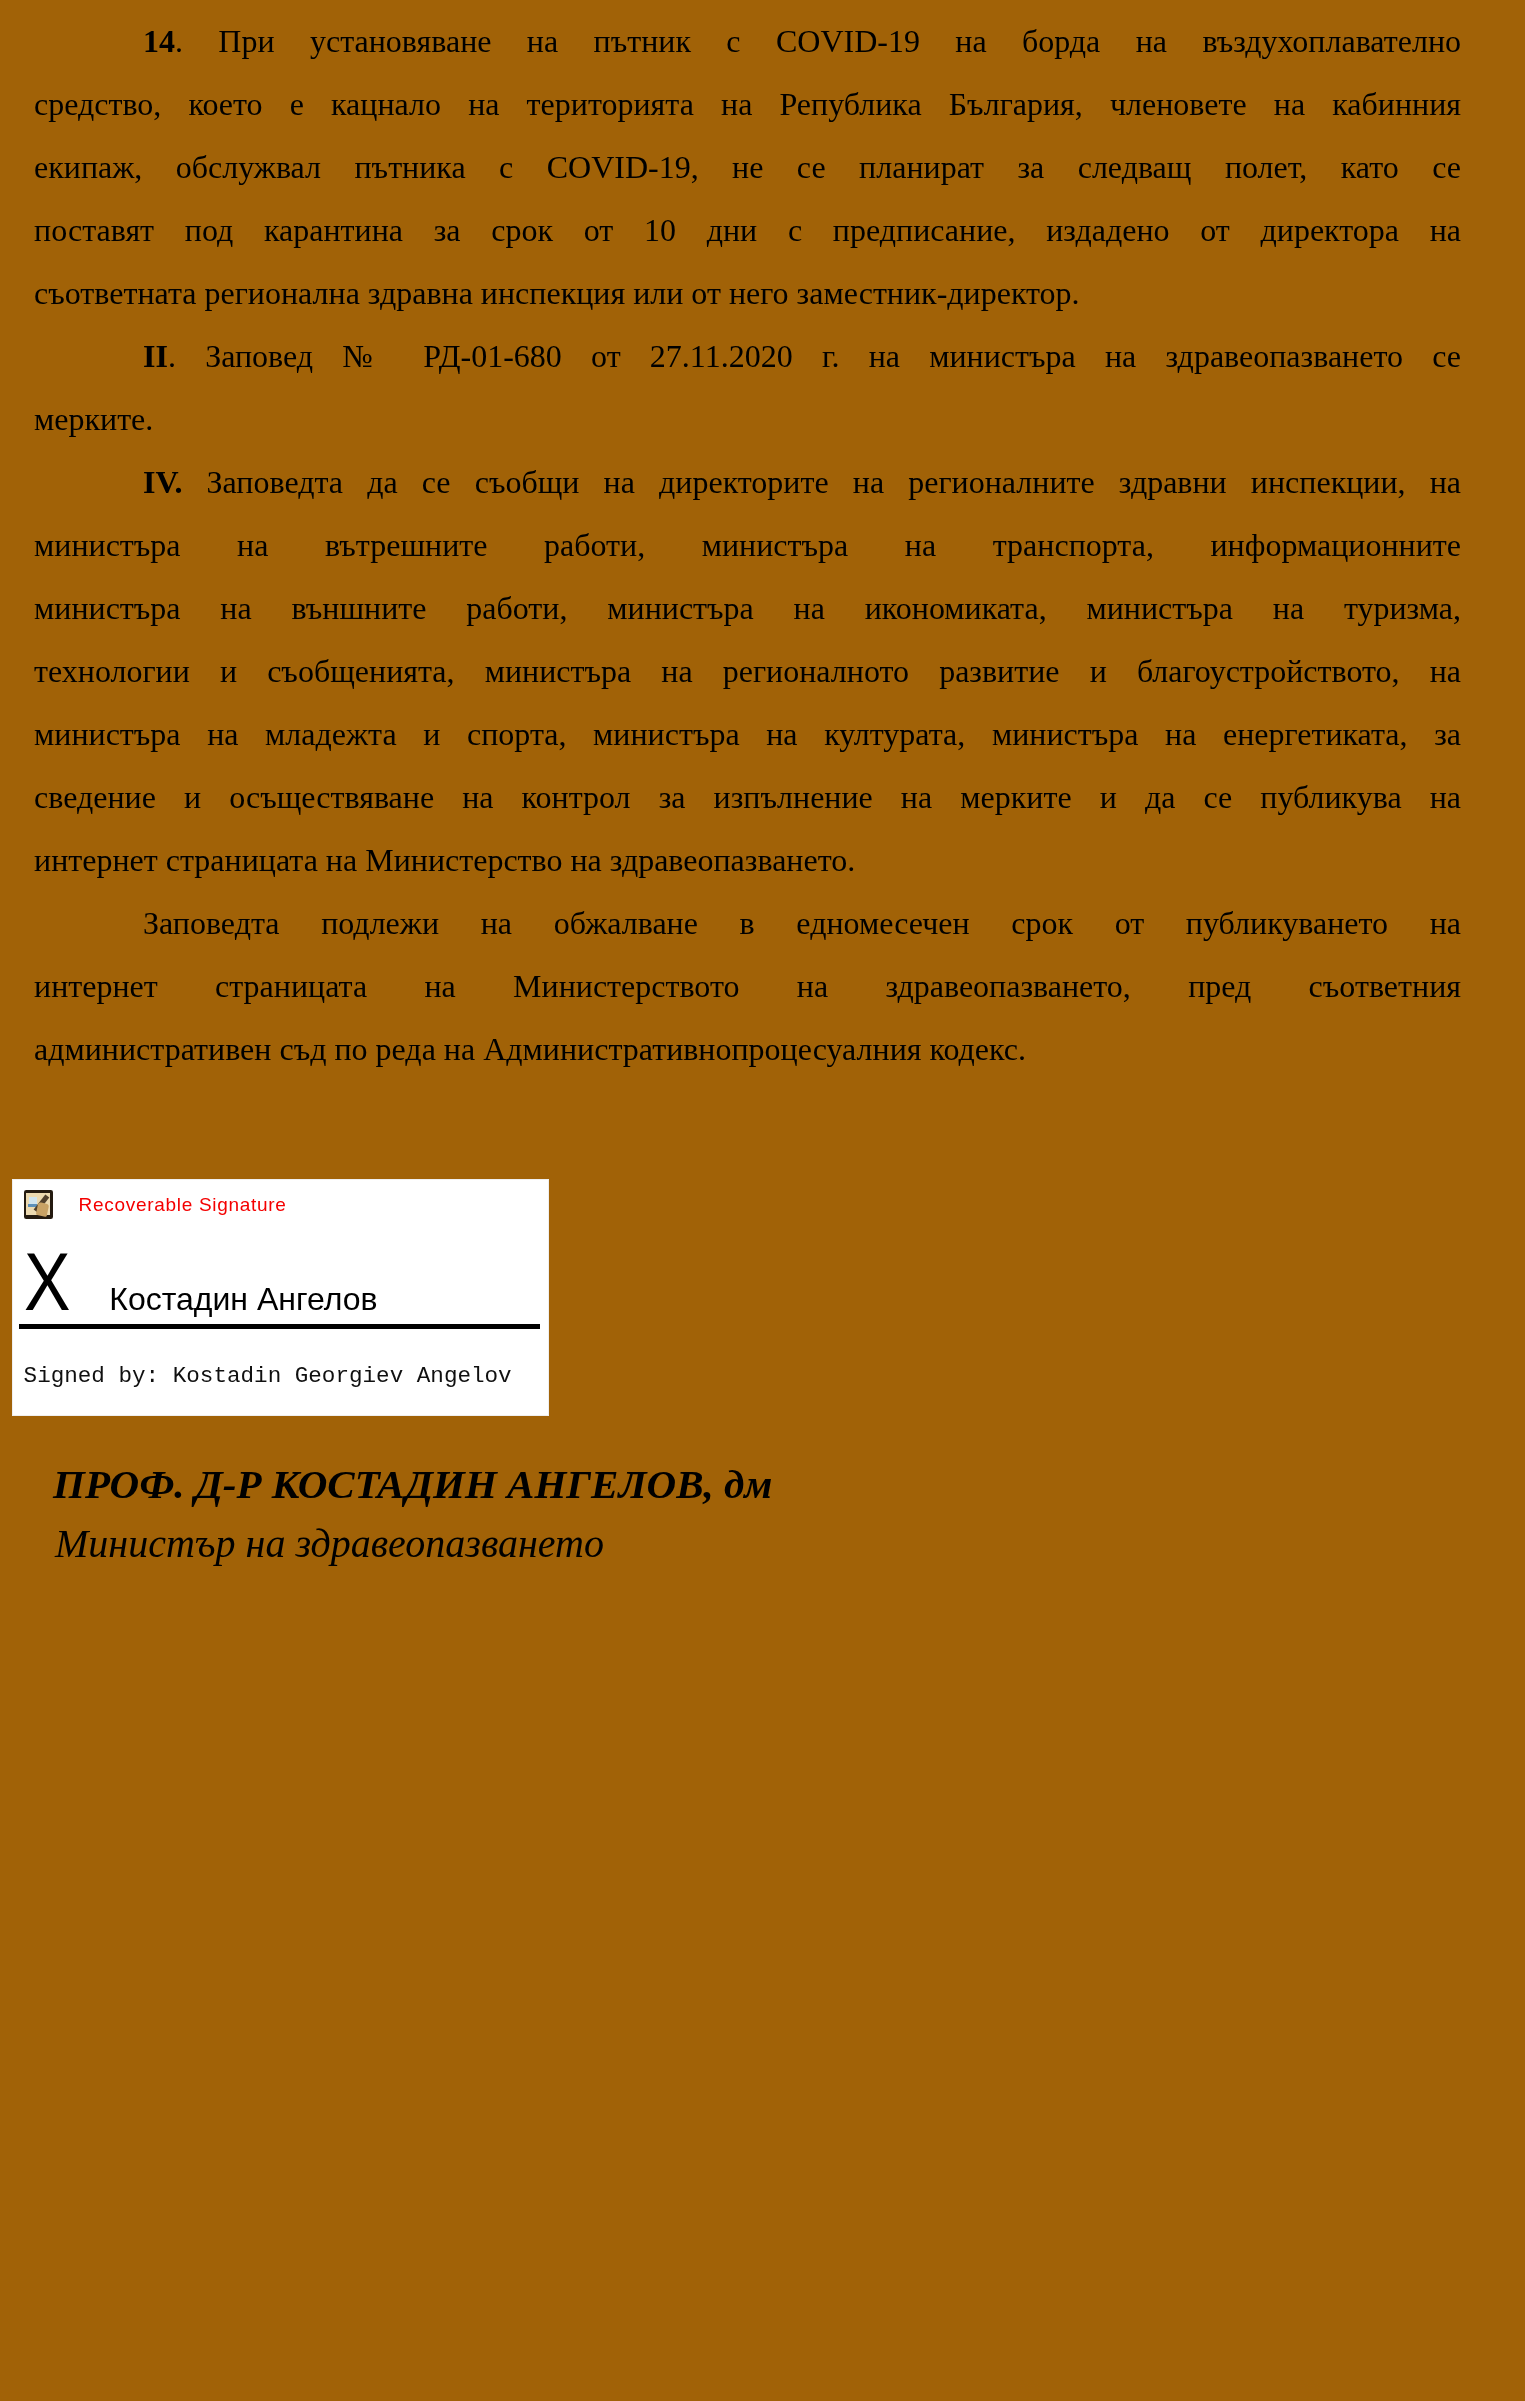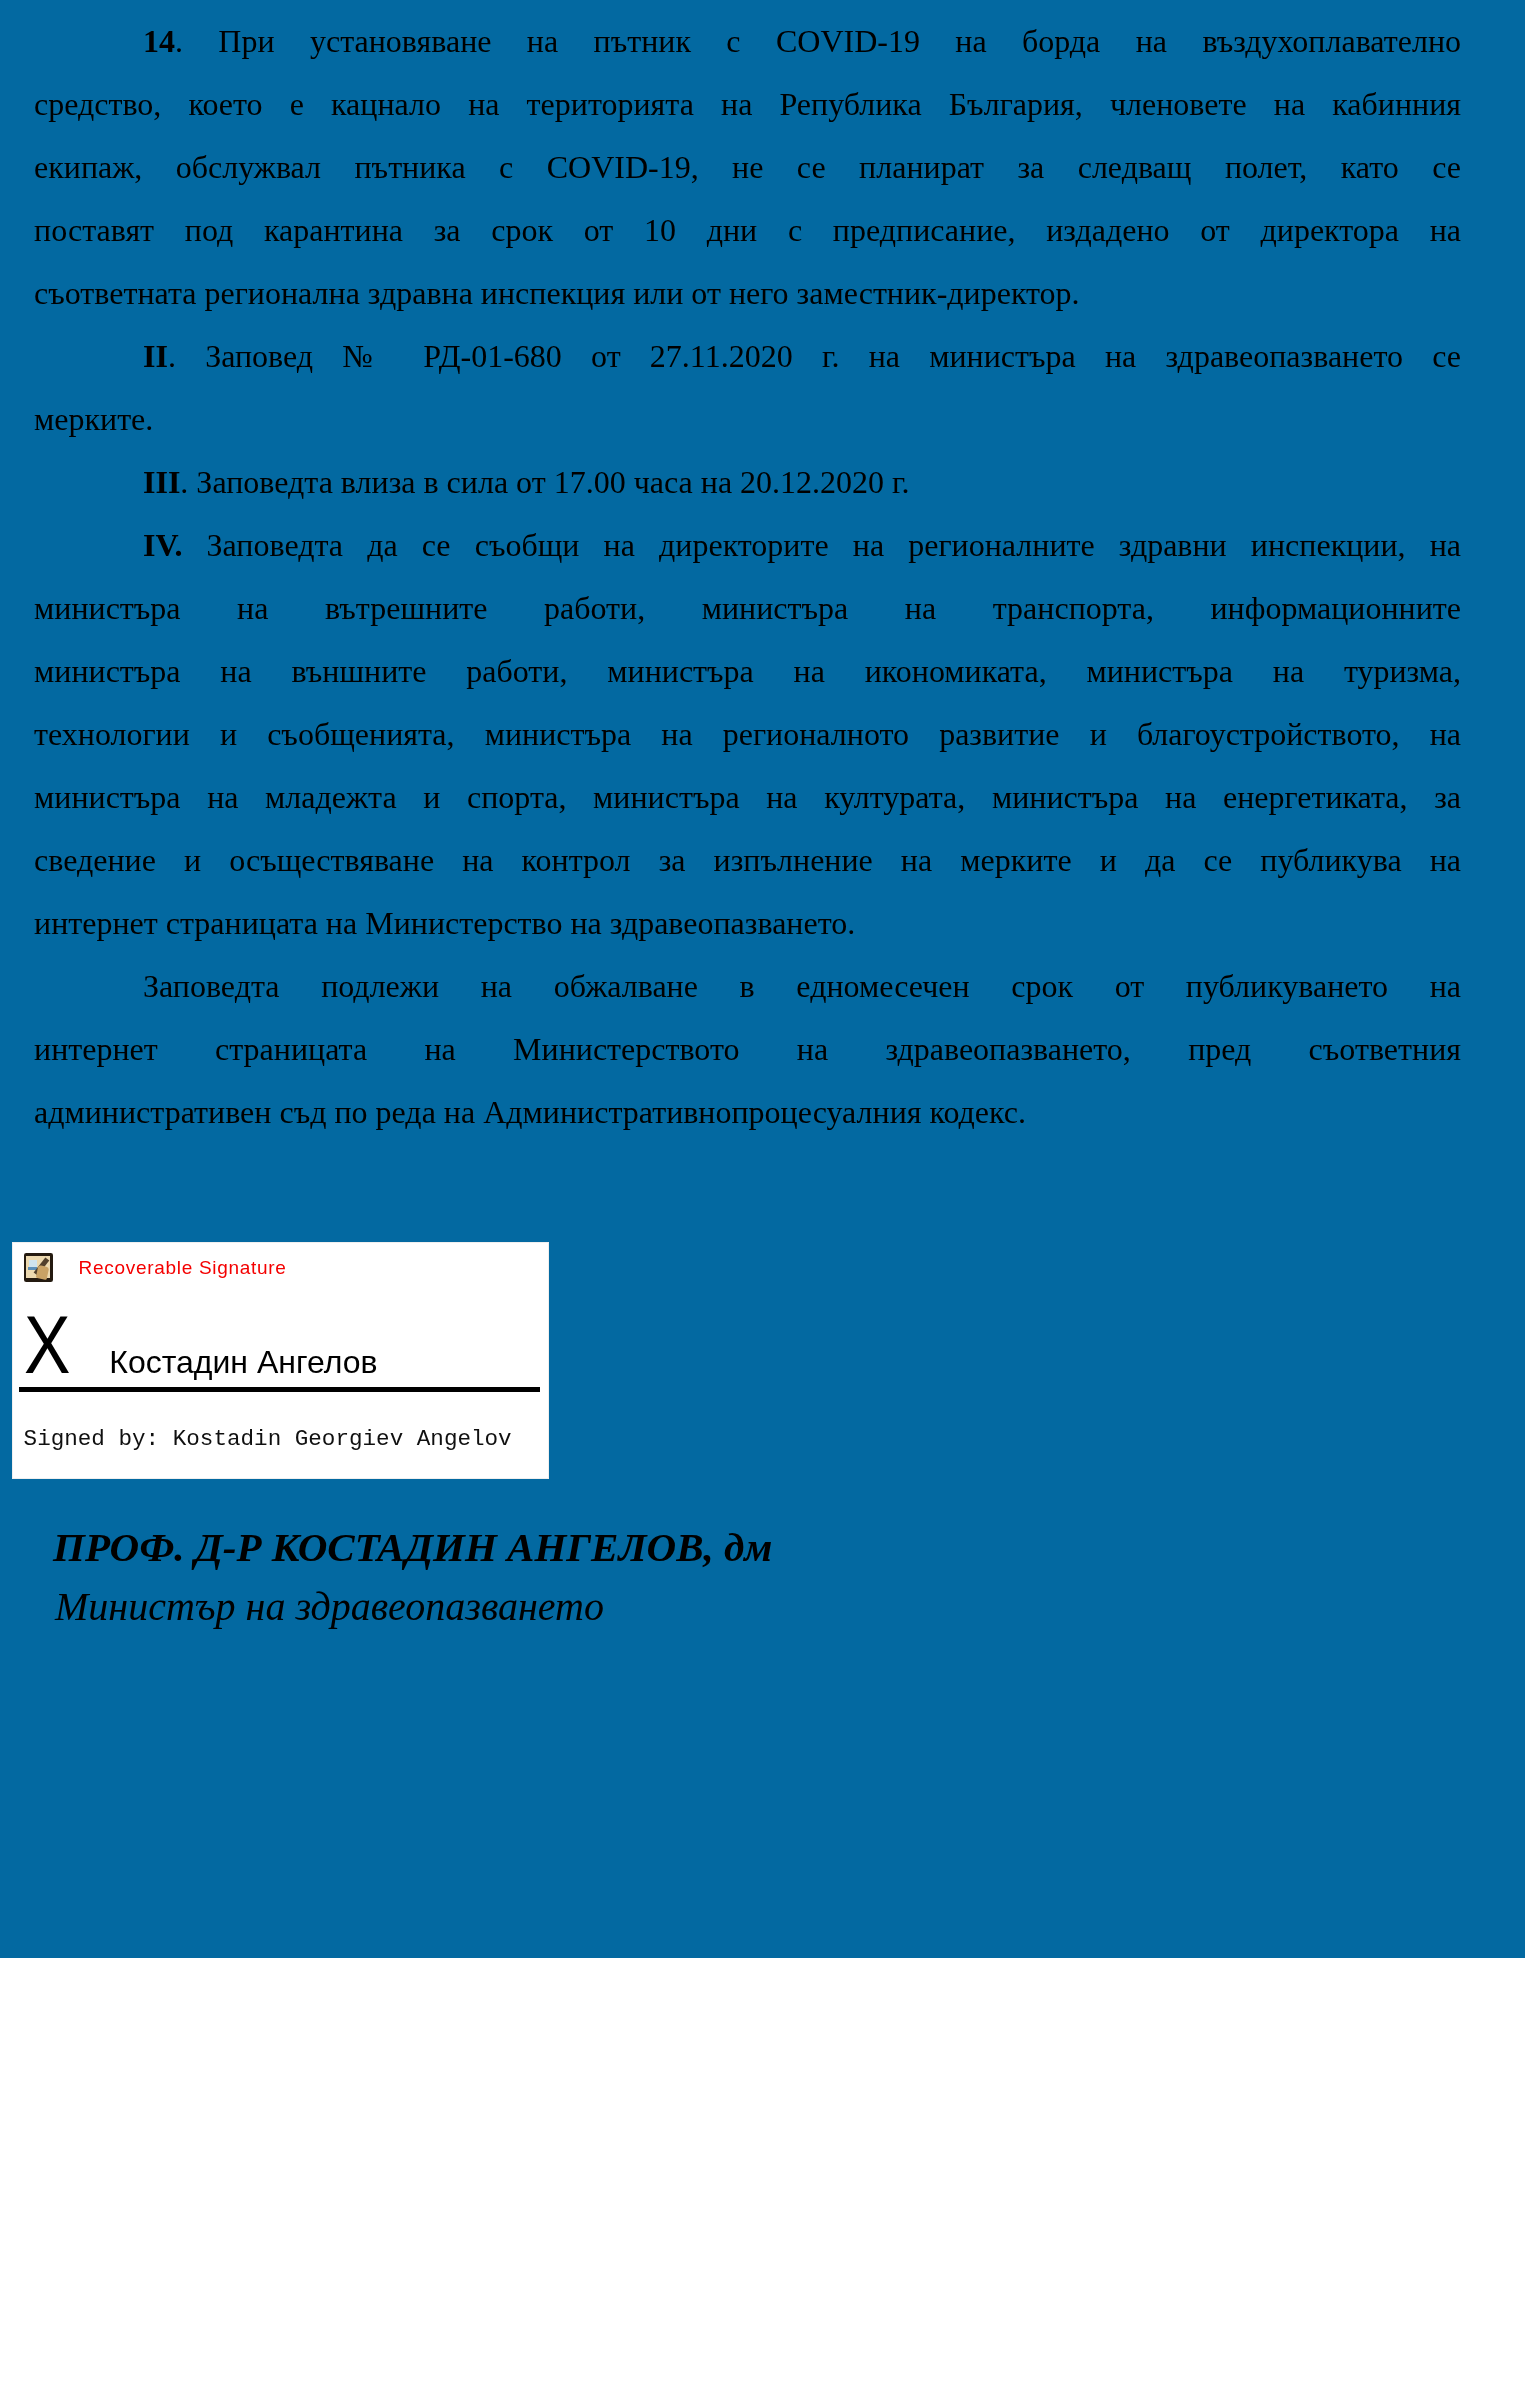--- a/index.html
+++ b/index.html
@@ -1,17 +1,17 @@
 <!DOCTYPE html>
 <html style="font-size:11.7px"><head>
 <meta charset="utf-8">
 <title>Document</title>
 <style>
   html,body{margin:0;padding:0;background:#ffffff;}
-  .page{position:relative;width:1525px;height:1958px;background:#0369a1;overflow:hidden;
+  .page{position:relative;width:1525px;height:2401px;background:#a16207;overflow:hidden;
         font-family:"Liberation Serif",serif;color:#000;}
   .body-text{padding:10.2px 64px 0 34px;}
   .line{font-size:32px;line-height:63px;height:63px;text-align:justify;text-align-last:justify;
         white-space:nowrap;}
   .line.indent{text-indent:109px;}
   .line.last{text-align-last:left;}
   .line .b{font-weight:bold;}
   .line .r{font-weight:normal;}
 
   .sig-box{box-sizing:border-box;margin:98px 0 0 12.4px;width:537px;height:237px;
@@ -45,21 +45,20 @@
 <div class="page">
 
   <div class="body-text" id="body-text">
       <div class="line indent"><span class="b">14</span><span class="r">. При установяване на пътник с COVID-19 на борда на въздухоплавателно</span></div>
       <div class="line"><span class="r">средство, което е кацнало на територията на Република България, членовете на кабинния</span></div>
       <div class="line"><span class="r">екипаж, обслужвал пътника с COVID-19, не се планират за следващ полет, като се</span></div>
       <div class="line"><span class="r">поставят под карантина за срок от 10 дни с предписание, издадено от директора на</span></div>
       <div class="line last"><span class="r">съответната регионална здравна инспекция или от него заместник-директор.</span></div>
       <div class="line indent"><span class="b">II</span><span class="r">. Заповед № РД-01-680 от 27.11.2020 г. на министъра на здравеопазването се</span></div>
       <div class="line last"><span class="r">мерките.</span></div>
-      <div class="line indent last"><span class="b">III</span><span class="r">. Заповедта влиза в сила от 17.00 часа на 20.12.2020 г.</span></div>
       <div class="line indent"><span class="b">IV.</span><span class="r"> Заповедта да се съобщи на директорите на регионалните здравни инспекции, на</span></div>
       <div class="line"><span class="r">министъра на вътрешните работи, министъра на транспорта, информационните</span></div>
       <div class="line"><span class="r">министъра на външните работи, министъра на икономиката, министъра на туризма,</span></div>
       <div class="line"><span class="r">технологии и съобщенията, министъра на регионалното развитие и благоустройството, на</span></div>
       <div class="line"><span class="r">министъра на младежта и спорта, министъра на културата, министъра на енергетиката, за</span></div>
       <div class="line"><span class="r">сведение и осъществяване на контрол за изпълнение на мерките и да се публикува на</span></div>
       <div class="line last"><span class="r">интернет страницата на Министерство на здравеопазването.</span></div>
       <div class="line indent"><span class="r">Заповедта подлежи на обжалване в едномесечен срок от публикуването на</span></div>
       <div class="line"><span class="r">интернет страницата на Министерството на здравеопазването, пред съответния</span></div>
       <div class="line last"><span class="r">административен съд по реда на Административнопроцесуалния кодекс.</span></div>

